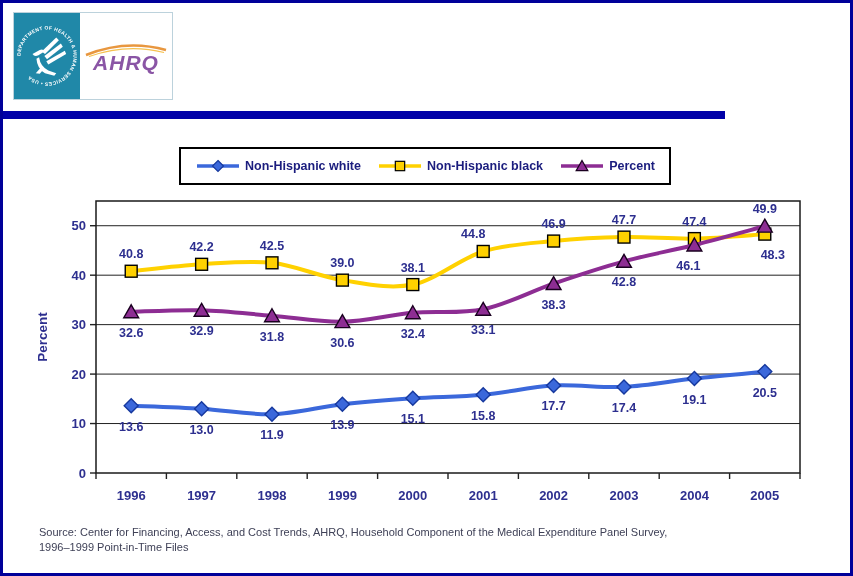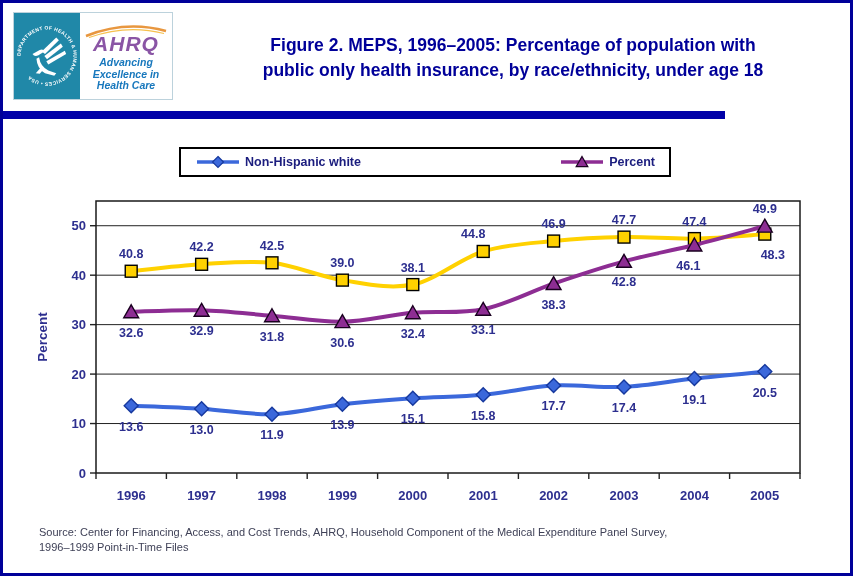--- a/index.html
+++ b/index.html
@@ -25,21 +25,21 @@
     margin-top:3px;font-size:10.5px;font-weight:bold;font-style:italic;
     color:#1878bd;line-height:11.5px;text-align:center;white-space:pre-line;
   }
   .page-title{
     position:absolute;left:195px;top:30px;width:630px;text-align:center;
     font-size:17.5px;font-weight:bold;color:#000099;line-height:25px;white-space:pre-line;
   }
   .divider-bar{position:absolute;left:0;top:108px;width:722px;height:8px;background:#0101a8;}
   
   .legend{
-    position:absolute;left:176px;top:144px;width:492px;height:30px;box-sizing:border-box;
+    position:absolute;left:176px;top:144px;width:492px;height:38px;box-sizing:border-box;
     border:2px solid #000;display:flex;align-items:center;justify-content:space-between;
     padding:0 14px;background:#fff;
   }
   .legend-item{display:flex;align-items:center;gap:4px;}
   .legend-item span{font-size:12.5px;font-weight:bold;color:#1b1d7e;}
   
   .chart-svg{position:absolute;left:28px;top:186px;width:812px;height:324px;}
   
   .source-note{
     position:absolute;left:36px;top:522px;width:800px;
@@ -69,38 +69,40 @@
           <path d="M42,66 l-9,10 6,1 7,-8 z"></path>
         </g>
       </svg>
     </div>
     <div class="ahrq-box">
       <svg class="ahrq-arc" viewBox="0 0 88 16">
         <path d="M4,14 Q44,-2 84,9" fill="none" stroke="#e8973f" stroke-width="2.6"></path>
         <path d="M7,15.5 Q45,2 82,11.5" fill="none" stroke="#f6c14e" stroke-width="1.2"></path>
       </svg>
       <div class="ahrq-acronym">AHRQ</div>
-      <div class="ahrq-tagline">Advancing
-Excellence in
-Health Care</div>
     </div>
   </div>
 
-  <div class="page-title">Figure 2. MEPS, 1996–2005: Percentage of population with
-public only health insurance, by race/ethnicity, under age 18</div>
 
   <div class="divider-bar"></div>
 
   <div class="legend">
     <div class="legend-item">
       <svg width="46" height="14" class="legend-swatch">
           <line x1="2" y1="7" x2="44" y2="7" stroke="#3b68db" stroke-width="3.5"></line>
           <polygon points="23,1.5 28.5,7 23,12.5 17.5,7" fill="#3b68db" stroke="#16389d" stroke-width="1.2"></polygon>
         </svg>
       <span>Non-Hispanic white</span>
+    </div>
+    <div class="legend-item">
+      <svg width="46" height="14" class="legend-swatch">
+          <line x1="2" y1="7" x2="44" y2="7" stroke="#ffd100" stroke-width="3.5"></line>
+          <rect x="18.325" y="2.325" width="9.35" height="9.35" fill="#ffd100" stroke="#000000" stroke-width="1.2"></rect>
+        </svg>
+      <span>Non-Hispanic black</span>
     </div>
     <div class="legend-item">
       <svg width="46" height="14" class="legend-swatch">
           <line x1="2" y1="7" x2="44" y2="7" stroke="#8d2d93" stroke-width="3.5"></line>
           <polygon points="23,1.5 28.83,11.675 17.17,11.675" fill="#8d2d93" stroke="#1a0020" stroke-width="1.2"></polygon>
         </svg>
       <span>Percent</span>
     </div>
   </div>
 

